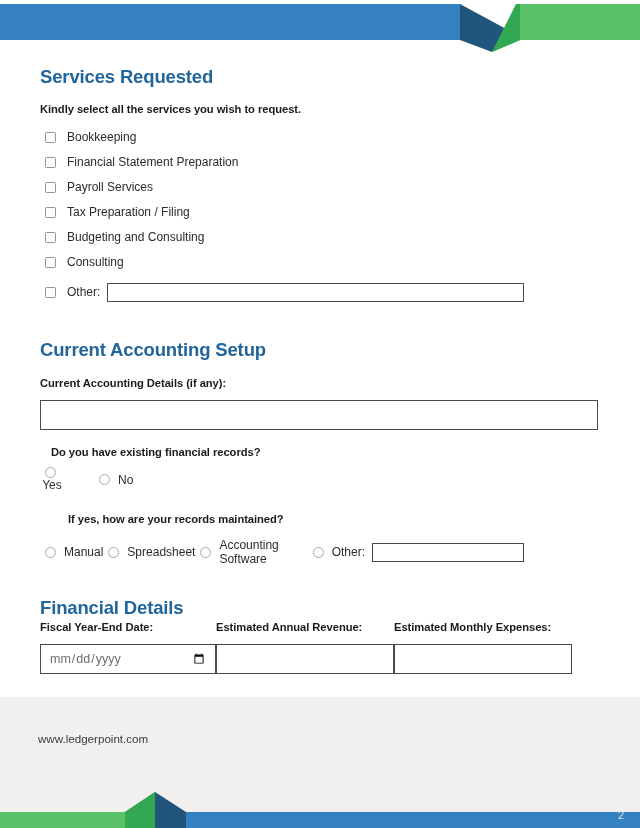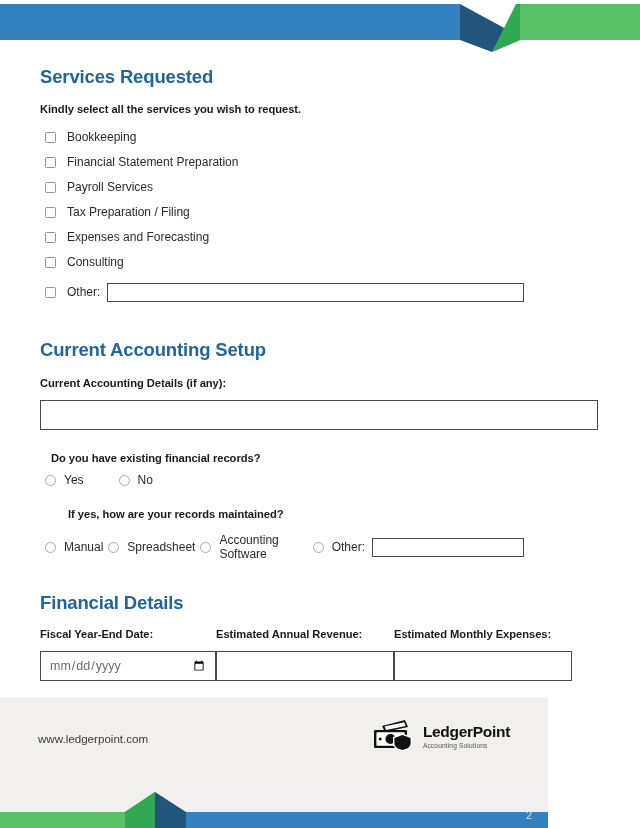--- a/index.html
+++ b/index.html
@@ -136,31 +136,31 @@
     width: 558px;
     height: 30px;
     margin-top: 11px;
   }
   #records-other-input {
     width: 173px;
     height: 19px;
   }
 
   
-  #records-exist-label { margin-top: 22px; padding-left: 11px; }
+  #records-exist-label { margin-top: 16px; padding-left: 11px; }
   .radio-row-inline {
     display: flex;
     align-items: center;
     margin-top: 9px;
   }
   .radio-row-inline .rgroup {
     display: flex;
     align-items: center;
   }
-  #records-exist-row .rgroup:first-child { margin-right: 30px; }
+  #records-exist-row .rgroup:first-child { margin-right: 30px; flex-direction: column; }
 
   #records-method-label { margin-top: 21px; padding-left: 28px; }
 
   #records-method-row {
     display: flex;
     align-items: center;
     margin-top: 11px;
     height: 32px;
   }
   #records-method-row .rgroup {
@@ -171,21 +171,21 @@
   .m-spreadsheet { width: 104px; }
   .m-software { width: 140px; }
   .m-software .opt-label {
     width: 66px;
     line-height: 1.22;
   }
 
   
   #financial-row {
     display: flex;
-    margin-top: 14px;
+    margin-top: 2px;
   }
   .fin-col { display: flex; flex-direction: column; }
   .fin-col .field-label { margin-bottom: 11px; }
   .fc-1 { width: 190px; }
   .fc-2 { width: 190px; }
   .fc-3 { width: 180px; }
 
   .dinput {
     width: 176px;
     height: 30px;
@@ -208,21 +208,21 @@
     font-size: 12px;
     padding: 0 6px;
     outline: none;
   }
 
   
   .footer {
     position: absolute;
     left: 0;
     bottom: 0;
-    width: 548px;
+    width: 640px;
     height: 131px;
     background: #f1f0ee;
     overflow: hidden;
   }
   .footer-url {
     position: absolute;
     left: 38px;
     top: 35px;
     font-size: 11.6px;
     color: #3b3b3b;
@@ -310,21 +310,21 @@
           <span class="opt-label">Payroll Services</span>
         </label>
 
         <label class="check-row">
           <input type="checkbox" class="cb" style="">
           <span class="opt-label">Tax Preparation / Filing</span>
         </label>
 
         <label class="check-row">
           <input type="checkbox" class="cb" style="">
-          <span class="opt-label">Expenses and Forecasting</span>
+          <span class="opt-label">Budgeting and Consulting</span>
         </label>
 
 
         <label class="check-row">
           <input type="checkbox" class="cb" style="">
           <span class="opt-label">Consulting</span>
         </label>
 
         <div class="other-row">
           <input type="checkbox" class="cb" style="">
@@ -396,42 +396,20 @@
 
       </div>
 
     </div>
   </div>
 
   <div class="footer">
 
     <span class="footer-url">www.ledgerpoint.com</span>
 
-    <div class="logo">
-      <span class="logo-mark">
-        <svg width="44" height="32" viewBox="0 0 44 32" xmlns="http://www.w3.org/2000/svg">
-
-          <path d="M10 7 L33 1 L36 8 L13 13 Z" fill="#111111"></path>
-          <path d="M12.5 7.6 L32.2 3.3 L33.6 7 L14.2 11 Z" fill="#ffffff"></path>
-
-          <rect x="2" y="11" width="33" height="18" rx="1.2" fill="#111111"></rect>
-          <rect x="4.4" y="13.2" width="28.2" height="13.6" rx="0.8" fill="#ffffff"></rect>
-          <circle cx="18.5" cy="20" r="5.1" fill="#111111"></circle>
-          <circle cx="8.2" cy="20" r="1.5" fill="#111111"></circle>
-          <circle cx="29" cy="20" r="1.5" fill="#111111"></circle>
-
-          <path d="M30.5 14.5 L40 18 L40 24.5 C40 28.6 35.8 31 30.5 32.2 C25.2 31 21 28.6 21 24.5 L21 18 Z" fill="#ffffff"></path>
-          <path d="M30.5 16 L38.6 19 L38.6 24.4 C38.6 27.8 35.1 29.9 30.5 30.9 C25.9 29.9 22.4 27.8 22.4 24.4 L22.4 19 Z" fill="#111111"></path>
-        </svg>
-      </span>
-      <span class="logo-text">
-        <span class="logo-name">LedgerPoint</span>
-        <span class="logo-tag">Accounting Solutions</span>
-      </span>
-    </div>
 
     <div class="footer-band">
       <svg width="640" height="46" viewBox="0 0 640 46" xmlns="http://www.w3.org/2000/svg">
 
         <polygon points="0,30 125,30 125,46 0,46" fill="#5bc168"></polygon>
 
         <polygon points="125,30 125,46 155,46 155,10" fill="#32a852"></polygon>
         <polygon points="125,30 155,10 155,46 137,46" fill="#32a852"></polygon>
 
         <polygon points="155,10 186,30 186,46 155,46" fill="#22557c"></polygon>

